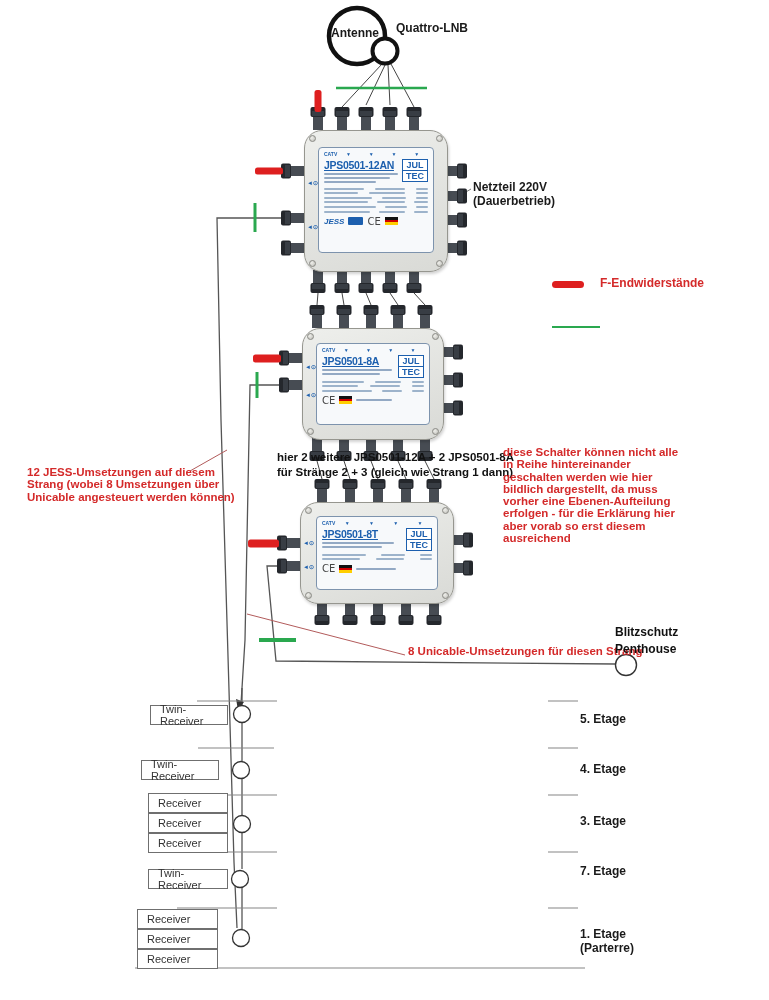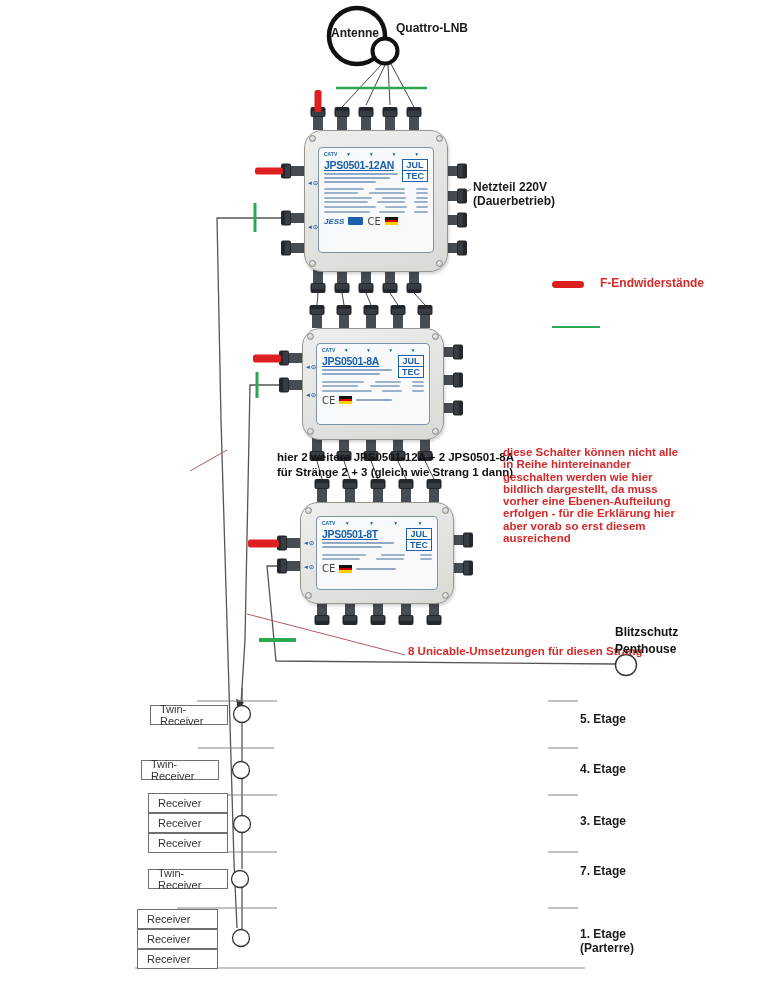--- a/index.html
+++ b/index.html
@@ -376,20 +376,25 @@
   <div class="lbl" style="left:396px;top:21px">Quattro-LNB</div>
 
   <div class="note" style="left:473px;top:180px;font-size:12px;line-height:14px;color:#1a1a1a">
     <div>Netzteil 220V</div>
     <div>(Dauerbetrieb)</div>
   </div>
 
   <div class="note red" style="left:600px;top:276px;font-size:12px">F-Endwiderstände</div>
 
 
+  <div class="note red n11" style="left:27px;top:466px">
+    <div>12 JESS-Umsetzungen auf diesem</div>
+    <div>Strang (wobei 8 Umsetzungen über</div>
+    <div>Unicable angesteuert werden können)</div>
+  </div>
 
   <div class="note" style="left:277px;top:450px;font-size:11.5px;line-height:14.5px;color:#111">
     <div>hier 2 weitere JPS0501-12A + 2 JPS0501-8A</div>
     <div>für Stränge 2 + 3 (gleich wie Strang 1 dann)</div>
   </div>
 
   <div class="note red n11" style="left:503px;top:446px">
     <div>diese Schalter können nicht alle</div>
     <div>in Reihe hintereinander</div>
     <div>geschalten werden wie hier</div>

